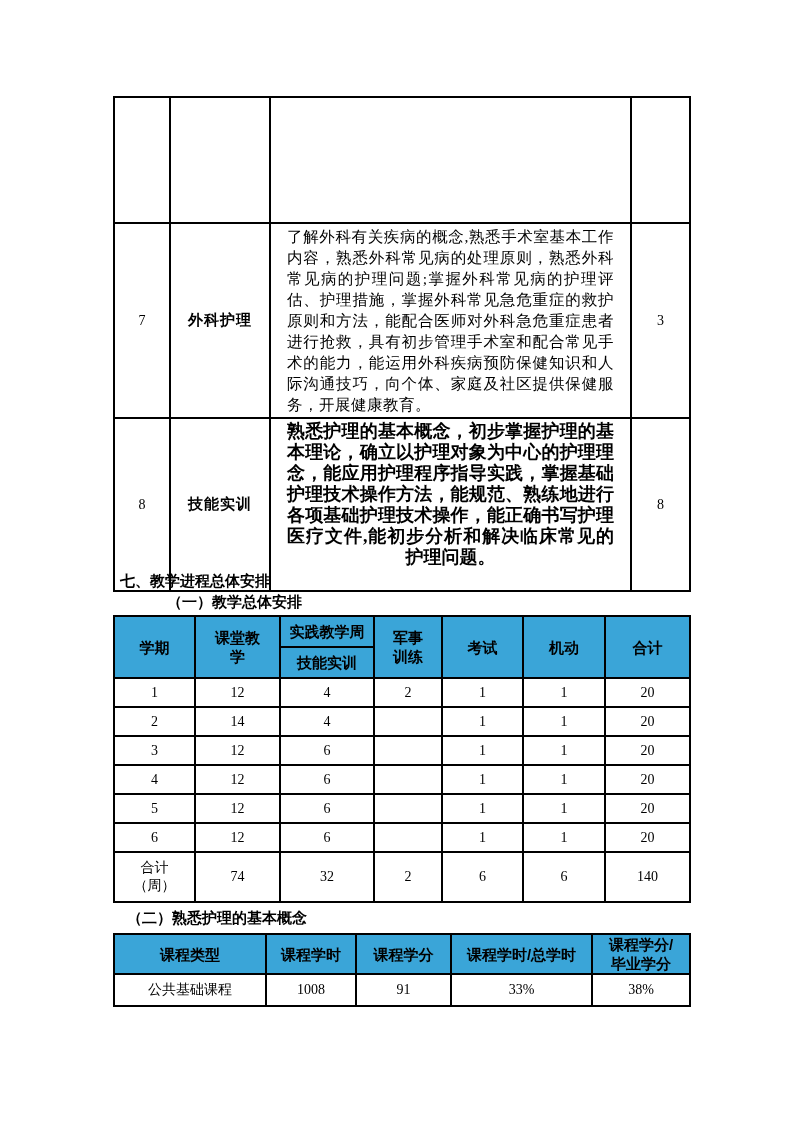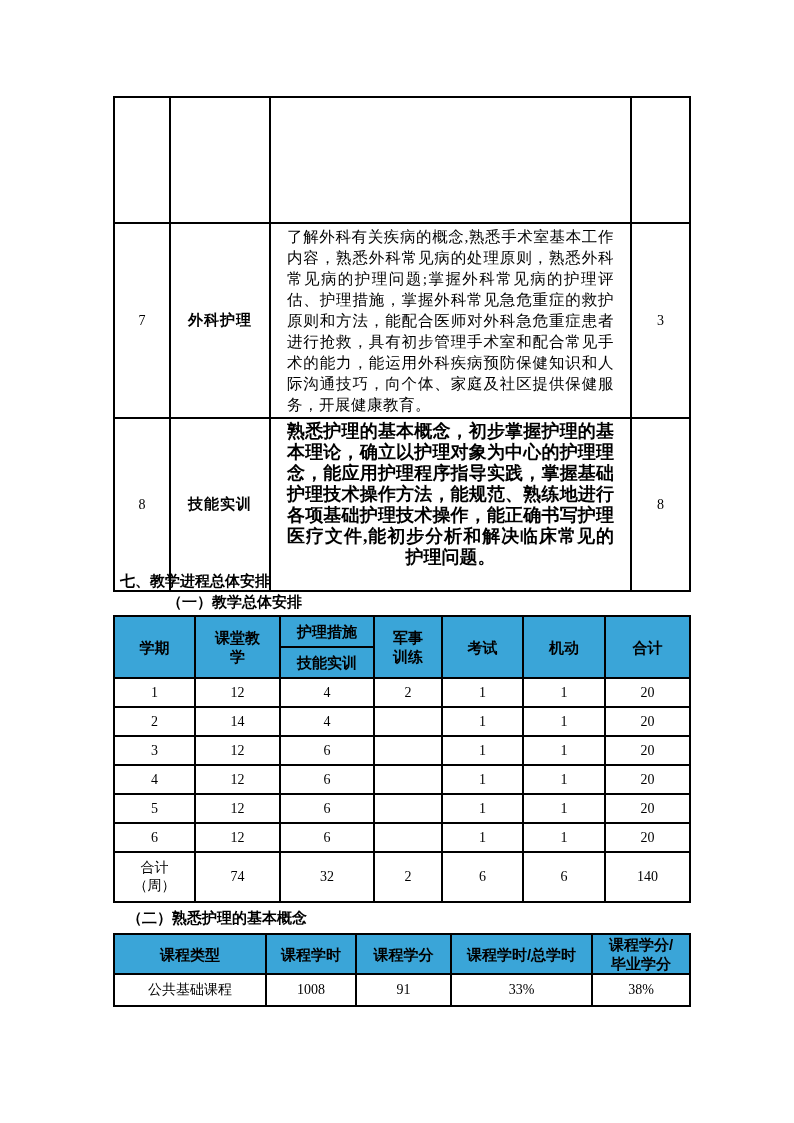--- a/index.html
+++ b/index.html
@@ -120,21 +120,21 @@
         <col style="width:82px">
         <col style="width:85px">
     </colgroup>
     <tbody>
         <tr style="height:31px">
       <th rowspan="2">学期</th>
       <th rowspan="2">
         <div>课堂教</div>
         <div>学</div>
       </th>
-      <th>护理措施</th>
+      <th>实践教学周</th>
       <th rowspan="2">
         <div>军事</div>
         <div>训练</div>
       </th>
       <th rowspan="2">考试</th>
       <th rowspan="2">机动</th>
       <th rowspan="2">合计</th>
     </tr>
     <tr style="height:31px">
       <th>技能实训</th>

